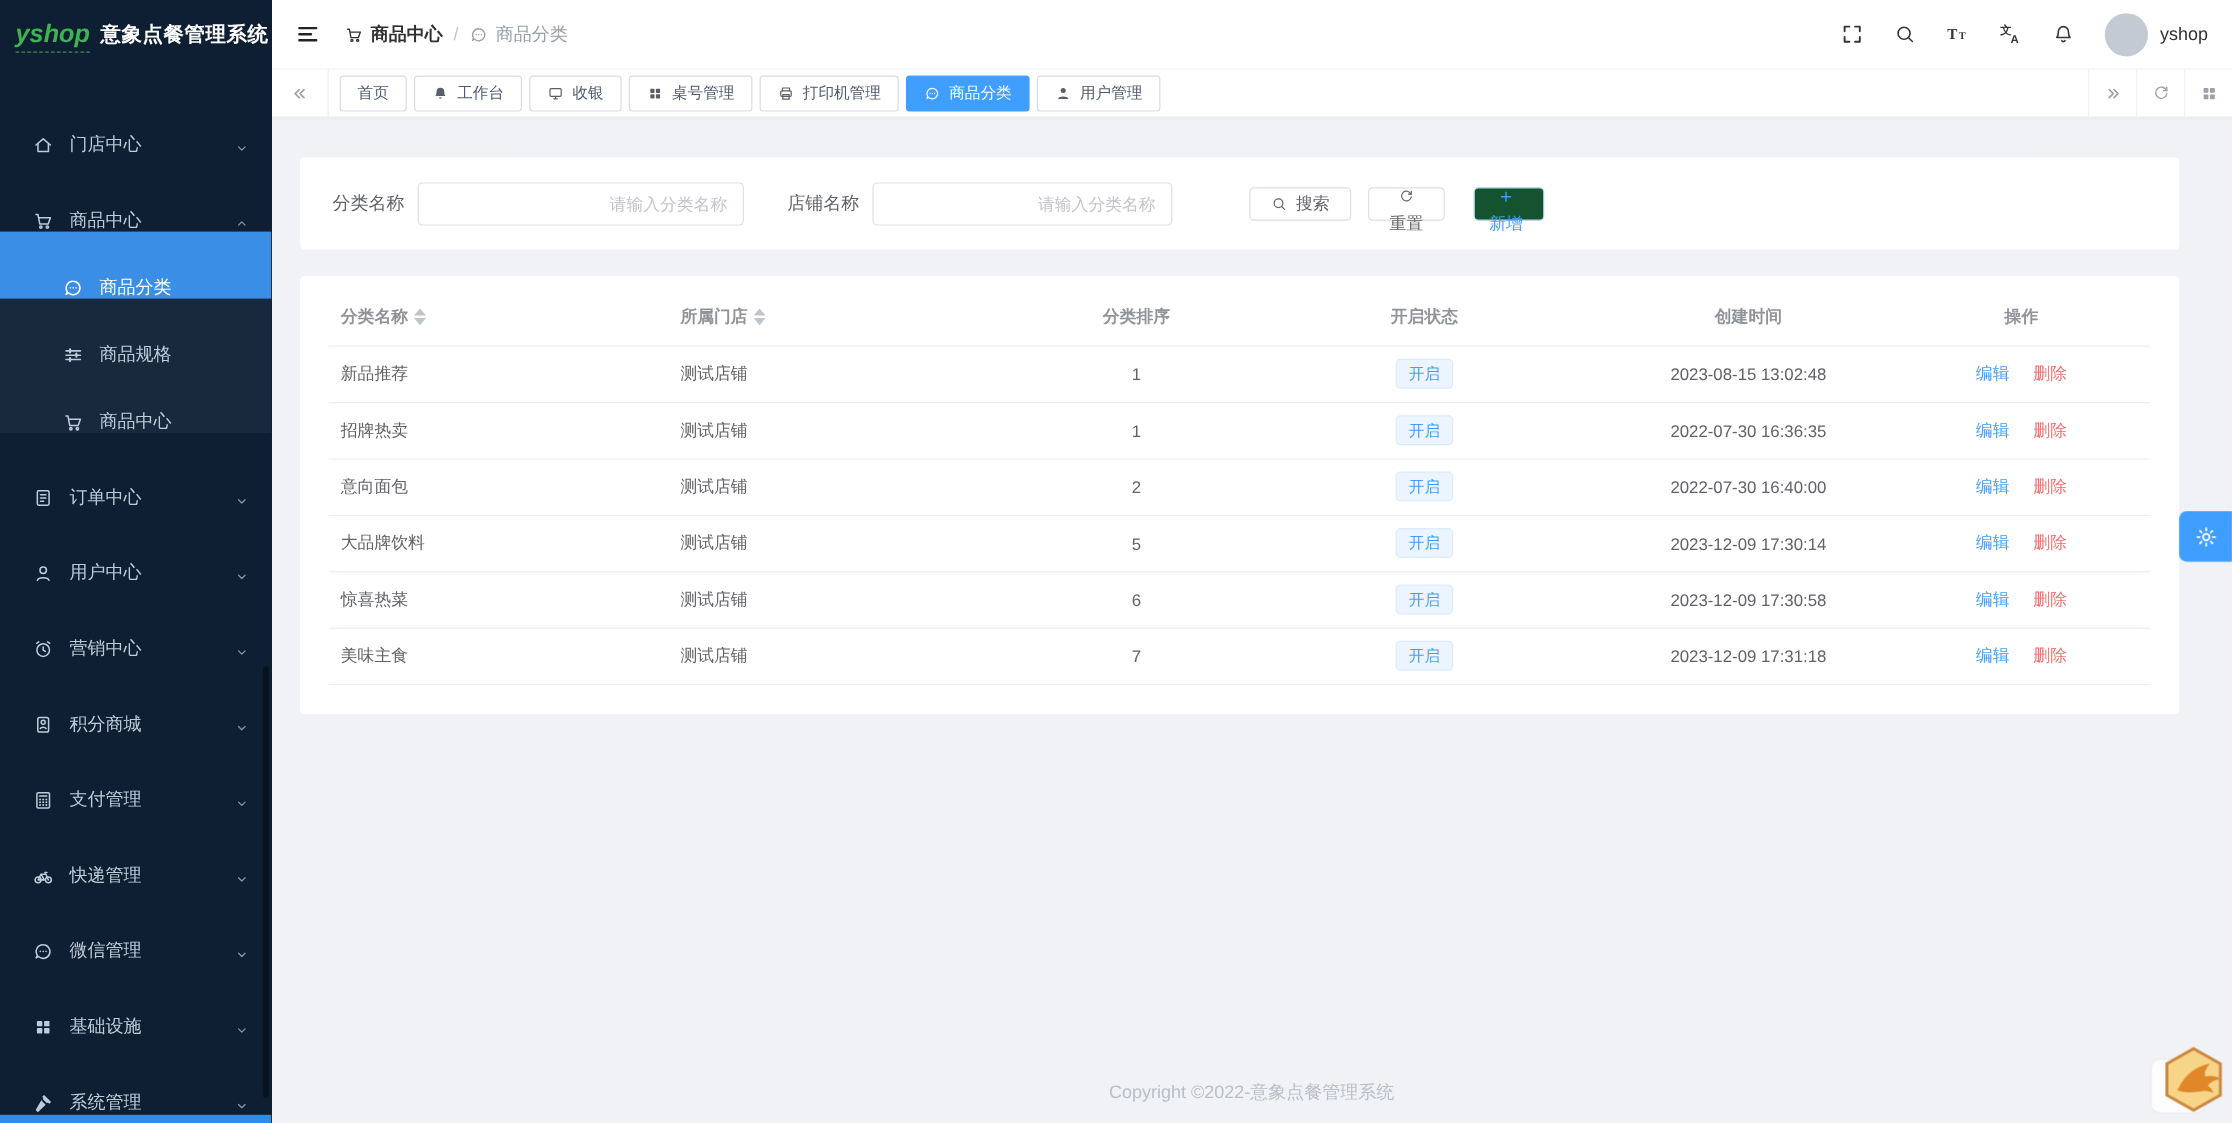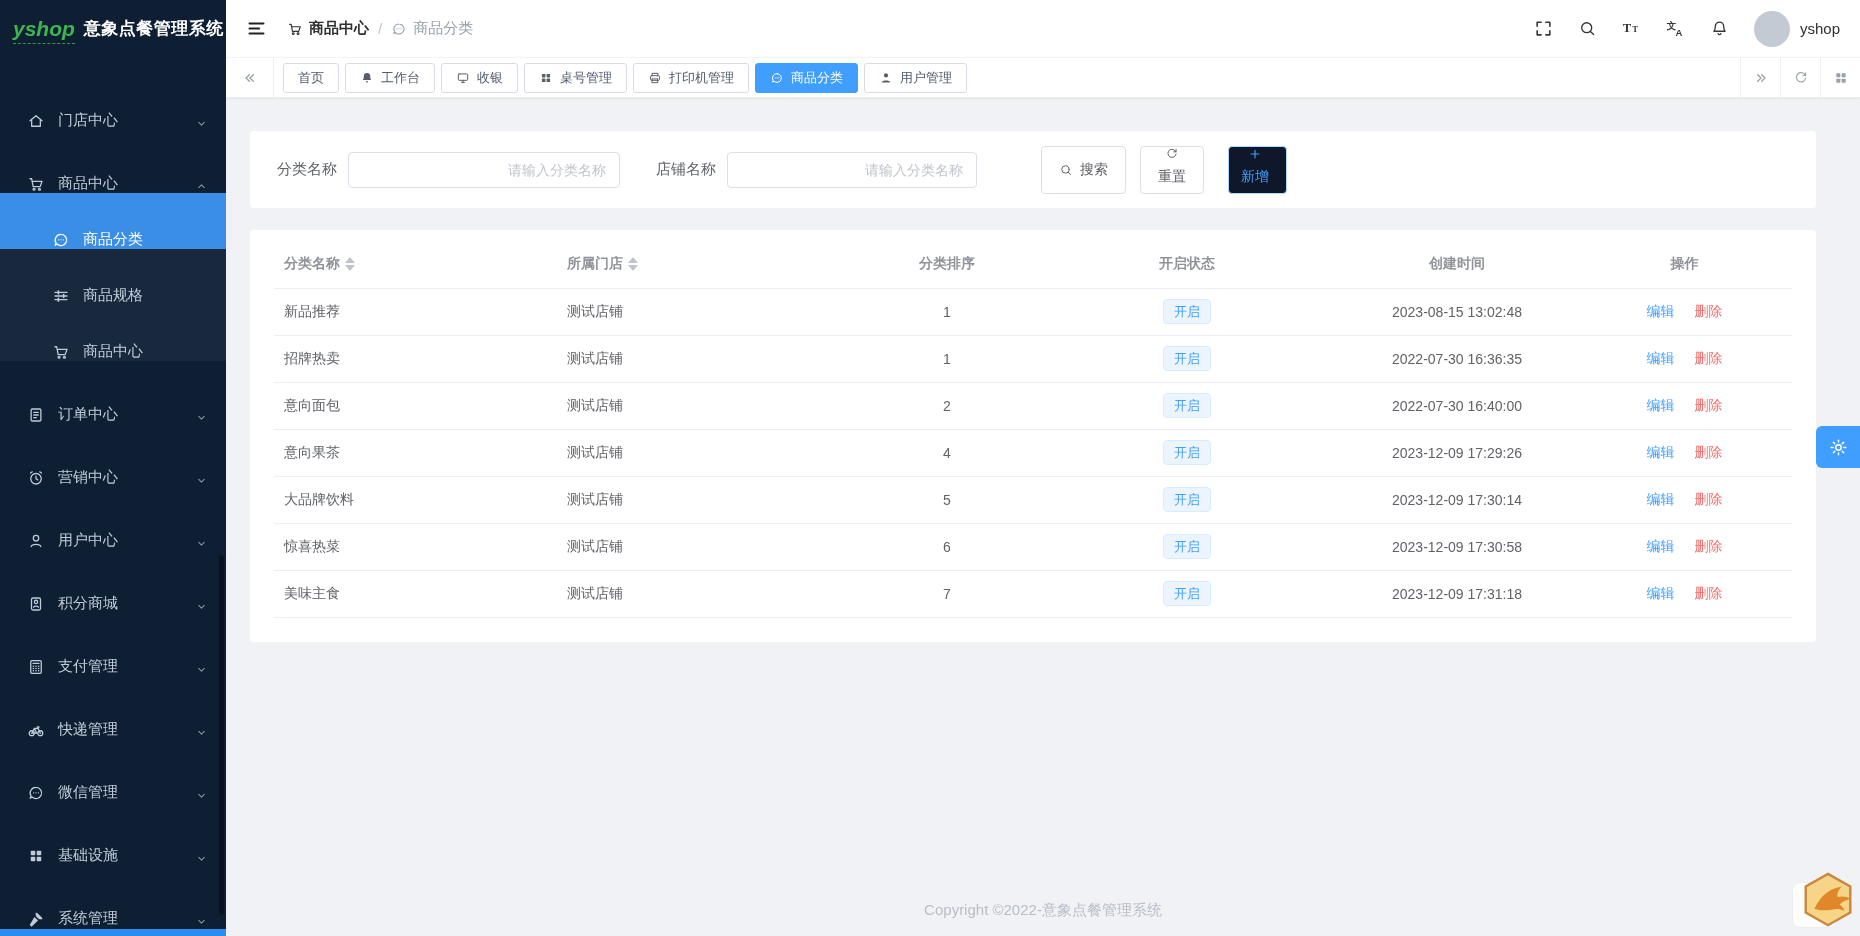--- a/index.html
+++ b/index.html
@@ -56,24 +56,24 @@
   .content { padding:33px 44px 0 24px; }
   .card { background:#fff; border-radius:4px; }
 
   
   .search-card { height:77px; display:flex; align-items:center; padding:0 27px; }
   .f-label { font-size:15px; color:#5f6368; font-weight:500; margin-right:11px; white-space:nowrap; }
   .f-input { height:36px; border:1px solid #dcdfe6; border-radius:4px; padding:0 13px; font-size:14px; color:#606266; outline:none; font-family:inherit; background:#fff;text-align:right; }
   .f-input::placeholder { color:#c0c4cc; }
   .in1 { width:272px; margin-right:36px; }
   .in2 { width:250px; margin-right:64px; }
-  .btn { height:48px; display:inline-flex; align-items:center; gap:7px; padding:0 17px; background:#fff; border:1px solid #dcdfe6; border-radius:4px; font-size:14px; color:#606266; cursor:pointer; font-family:inherit; }
+  .btn { height:28px; display:inline-flex; align-items:center; gap:7px; padding:0 17px; background:#fff; border:1px solid #dcdfe6; border-radius:4px; font-size:14px; color:#606266; cursor:pointer; font-family:inherit; }
   .btn .ic { width:14px; height:14px; }
   .btn + .btn { margin-left:14px;flex-direction:column; }
-  .btn-add { background:#0f172a; border-color:#b3d8ff; color:#409eff; margin-left:24px !important;padding-left:12px; }
+  .btn-add { background:#14532d; border-color:#b3d8ff; color:#409eff; margin-left:24px !important;padding-left:12px; }
 
   
   .table-card { margin-top:22px; padding:10px 24px 24px; }
   table { width:100%; border-collapse:collapse; table-layout:fixed; }
   th { height:48px; font-size:14px; color:#909399; font-weight:bold; border-bottom:1px solid #ebeef5; padding:0 10px; text-align:center; }
   th.left { text-align:left; }
   td { height:47px; font-size:14px; color:#606266; border-bottom:1px solid #ebeef5; padding:0 10px; }
   td:nth-child(n+3) { text-align:center; }
   .th-inner { display:inline-flex; align-items:center; gap:5px; }
   .carets { display:none; flex-direction:column; gap:2px; cursor:pointer; }
@@ -180,40 +180,40 @@
         <span class="ic mi-chev">
           <svg viewBox="0 0 24 24" fill="none" stroke="currentColor" stroke-width="2" stroke-linecap="round" stroke-linejoin="round">
             <path d="m7 10 5 5 5-5"></path>
           </svg>
         </span>
       </div>
 
       <div class="menu-item item">
         <span class="ic mi-ic">
           <svg viewBox="0 0 24 24" fill="none" stroke="currentColor" stroke-width="1.7" stroke-linecap="round" stroke-linejoin="round">
+            <circle cx="12" cy="8.2" r="3.6"></circle>
+            <path d="M5.5 19.5c1.2-3.9 11.8-3.9 13 0"></path>
+          </svg>
+        </span>
+        <span class="mi-label">用户中心</span>
+        <span class="ic mi-chev">
+          <svg viewBox="0 0 24 24" fill="none" stroke="currentColor" stroke-width="2" stroke-linecap="round" stroke-linejoin="round">
+            <path d="m7 10 5 5 5-5"></path>
+          </svg>
+        </span>
+      </div>
+
+      <div class="menu-item item">
+        <span class="ic mi-ic">
+          <svg viewBox="0 0 24 24" fill="none" stroke="currentColor" stroke-width="1.7" stroke-linecap="round" stroke-linejoin="round">
             <circle cx="12" cy="13" r="7"></circle>
             <path d="M12 9.6V13l2.4 1.5M4.8 5.4 7 3.8M19.2 5.4 17 3.8"></path>
           </svg>
         </span>
         <span class="mi-label">营销中心</span>
-        <span class="ic mi-chev">
-          <svg viewBox="0 0 24 24" fill="none" stroke="currentColor" stroke-width="2" stroke-linecap="round" stroke-linejoin="round">
-            <path d="m7 10 5 5 5-5"></path>
-          </svg>
-        </span>
-      </div>
-
-      <div class="menu-item item">
-        <span class="ic mi-ic">
-          <svg viewBox="0 0 24 24" fill="none" stroke="currentColor" stroke-width="1.7" stroke-linecap="round" stroke-linejoin="round">
-            <circle cx="12" cy="8.2" r="3.6"></circle>
-            <path d="M5.5 19.5c1.2-3.9 11.8-3.9 13 0"></path>
-          </svg>
-        </span>
-        <span class="mi-label">用户中心</span>
         <span class="ic mi-chev">
           <svg viewBox="0 0 24 24" fill="none" stroke="currentColor" stroke-width="2" stroke-linecap="round" stroke-linejoin="round">
             <path d="m7 10 5 5 5-5"></path>
           </svg>
         </span>
       </div>
 
       <div class="menu-item item">
         <span class="ic mi-ic">
           <svg viewBox="0 0 24 24" fill="none" stroke="currentColor" stroke-width="1.7" stroke-linecap="round" stroke-linejoin="round">
@@ -623,33 +623,20 @@
               <td>
                 <span class="badge">开启</span>
               </td>
               <td>2022-07-30 16:40:00</td>
               <td>
                 <a class="link">编辑</a>
                 <a class="link danger">删除</a>
               </td>
             </tr>
 
-            <tr>
-              <td>意向果茶</td>
-              <td>测试店铺</td>
-              <td>4</td>
-              <td>
-                <span class="badge">开启</span>
-              </td>
-              <td>2023-12-09 17:29:26</td>
-              <td>
-                <a class="link">编辑</a>
-                <a class="link danger">删除</a>
-              </td>
-            </tr>
 
             <tr>
               <td>大品牌饮料</td>
               <td>测试店铺</td>
               <td>5</td>
               <td>
                 <span class="badge">开启</span>
               </td>
               <td>2023-12-09 17:30:14</td>
               <td>

